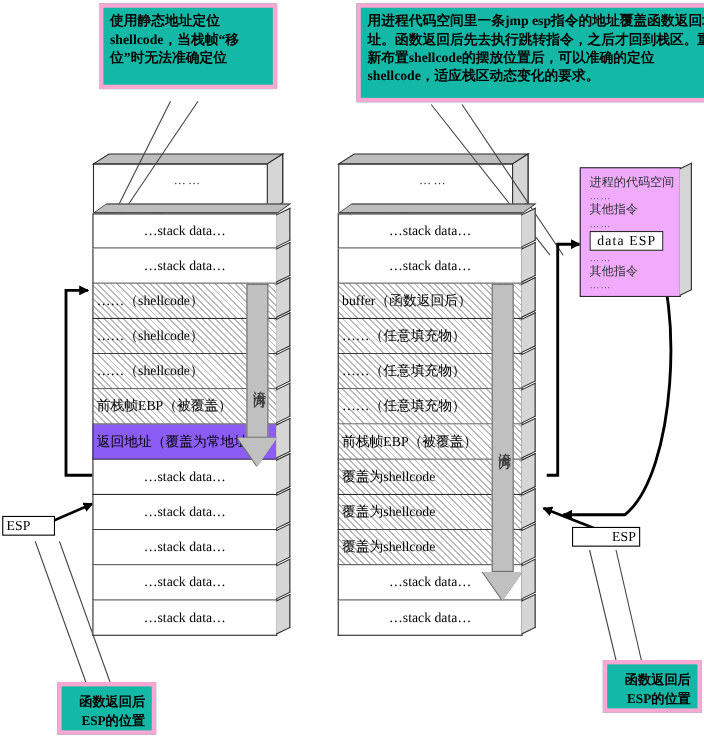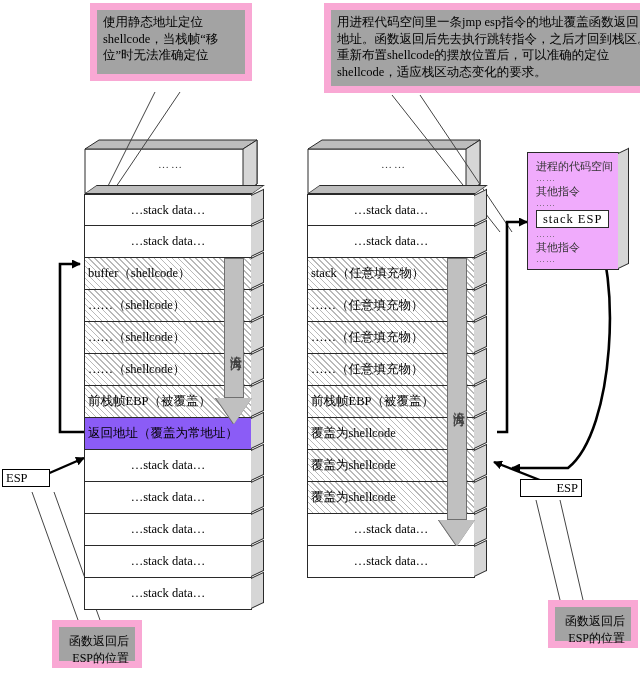--- a/index.html
+++ b/index.html
@@ -9,23 +9,24 @@
     font-family:"Liberation Serif","DejaVu Serif",serif;
     color:#000;
   }
   #root{position:absolute;left:0;top:0;width:640px;height:675px;}
 
   
   #vec{position:absolute;left:0;top:0;width:640px;height:675px;pointer-events:none;}
 
   
   .callout{
-    position:absolute;border:7px solid #f9a8d4;background:#a3a3a3;
+    position:absolute;border:4px solid #f9a8d4;background:#14b8a6;
     font-size:12.5px;line-height:1.32;padding:4px 6px;box-sizing:border-box;
     z-index:6;
+    font-weight:bold;
   }
   .callout.small{font-size:12px;line-height:1.4;text-align:right;}
 
   
   .stack{position:absolute;z-index:3;}
   .rowgroup{position:relative;}
   .srow{
     position:relative;box-sizing:border-box;
     border:1px solid #2a2a2a;border-top:none;
     height:32px;line-height:30px;
@@ -190,21 +191,20 @@
     <div>函数返回后</div>
     <div>ESP的位置</div>
   </div>
 
   <div class="stack" style="left:84px;top:194px;width:168px;">
     <div class="rowgroup">
       <div class="slabtop"></div>
       <div id="leftRows">
           <div class="srow"><div class="face"></div><span>…stack data…</span></div>
           <div class="srow"><div class="face"></div><span>…stack data…</span></div>
-          <div class="srow hatch lefttext"><div class="face"></div><span>buffer（shellcode）</span></div>
           <div class="srow hatch lefttext"><div class="face"></div><span>……（shellcode）</span></div>
           <div class="srow hatch lefttext"><div class="face"></div><span>……（shellcode）</span></div>
           <div class="srow hatch lefttext"><div class="face"></div><span>……（shellcode）</span></div>
           <div class="srow hatch lefttext"><div class="face"></div><span>前栈帧EBP（被覆盖）</span></div>
           <div class="srow grey lefttext"><div class="face"></div><span>返回地址（覆盖为常地址）</span></div>
           <div class="srow"><div class="face"></div><span>…stack data…</span></div>
           <div class="srow"><div class="face"></div><span>…stack data…</span></div>
           <div class="srow"><div class="face"></div><span>…stack data…</span></div>
           <div class="srow"><div class="face"></div><span>…stack data…</span></div>
           <div class="srow"><div class="face"></div><span>…stack data…</span></div>
@@ -221,21 +221,21 @@
   <div class="esptag" style="left:2px;top:469px;width:48px;">
     <span>ESP</span>
   </div>
 
   <div class="stack" style="left:307px;top:194px;width:168px;">
     <div class="rowgroup">
       <div class="slabtop"></div>
       <div id="rightRows">
           <div class="srow"><div class="face"></div><span>…stack data…</span></div>
           <div class="srow"><div class="face"></div><span>…stack data…</span></div>
-          <div class="srow hatch lefttext"><div class="face"></div><span>stack（任意填充物）</span></div>
+          <div class="srow hatch lefttext"><div class="face"></div><span>buffer（函数返回后）</span></div>
           <div class="srow hatch lefttext"><div class="face"></div><span>……（任意填充物）</span></div>
           <div class="srow hatch lefttext"><div class="face"></div><span>……（任意填充物）</span></div>
           <div class="srow hatch lefttext"><div class="face"></div><span>……（任意填充物）</span></div>
           <div class="srow hatch lefttext"><div class="face"></div><span>前栈帧EBP（被覆盖）</span></div>
           <div class="srow hatch lefttext"><div class="face"></div><span>覆盖为shellcode</span></div>
           <div class="srow hatch lefttext"><div class="face"></div><span>覆盖为shellcode</span></div>
           <div class="srow hatch lefttext"><div class="face"></div><span>覆盖为shellcode</span></div>
           <div class="srow"><div class="face"></div><span>…stack data…</span></div>
           <div class="srow"><div class="face"></div><span>…stack data…</span></div>
         </div>
@@ -251,21 +251,21 @@
   <div class="esptag r" style="left:520px;top:479px;width:62px;">
     <span>ESP</span>
   </div>
 
   <div class="codebox" style="left:527px;top:152px;width:92px;height:118px;">
     <div class="face"></div>
     <div class="line">进程的代码空间</div>
     <div class="dots">……</div>
     <div class="line">其他指令</div>
     <div class="dots">……</div>
-    <div class="jump">stack ESP</div>
+    <div class="jump">data ESP</div>
     <div class="dots">……</div>
     <div class="line">其他指令</div>
     <div class="dots">……</div>
   </div>
 
   <div style="position:absolute;left:85px;top:158px;width:172px;text-align:center;
               font-size:11px;letter-spacing:2px;color:#333;z-index:4;">……</div>
   <div style="position:absolute;left:308px;top:158px;width:172px;text-align:center;
               font-size:11px;letter-spacing:2px;color:#333;z-index:4;">……</div>
 

